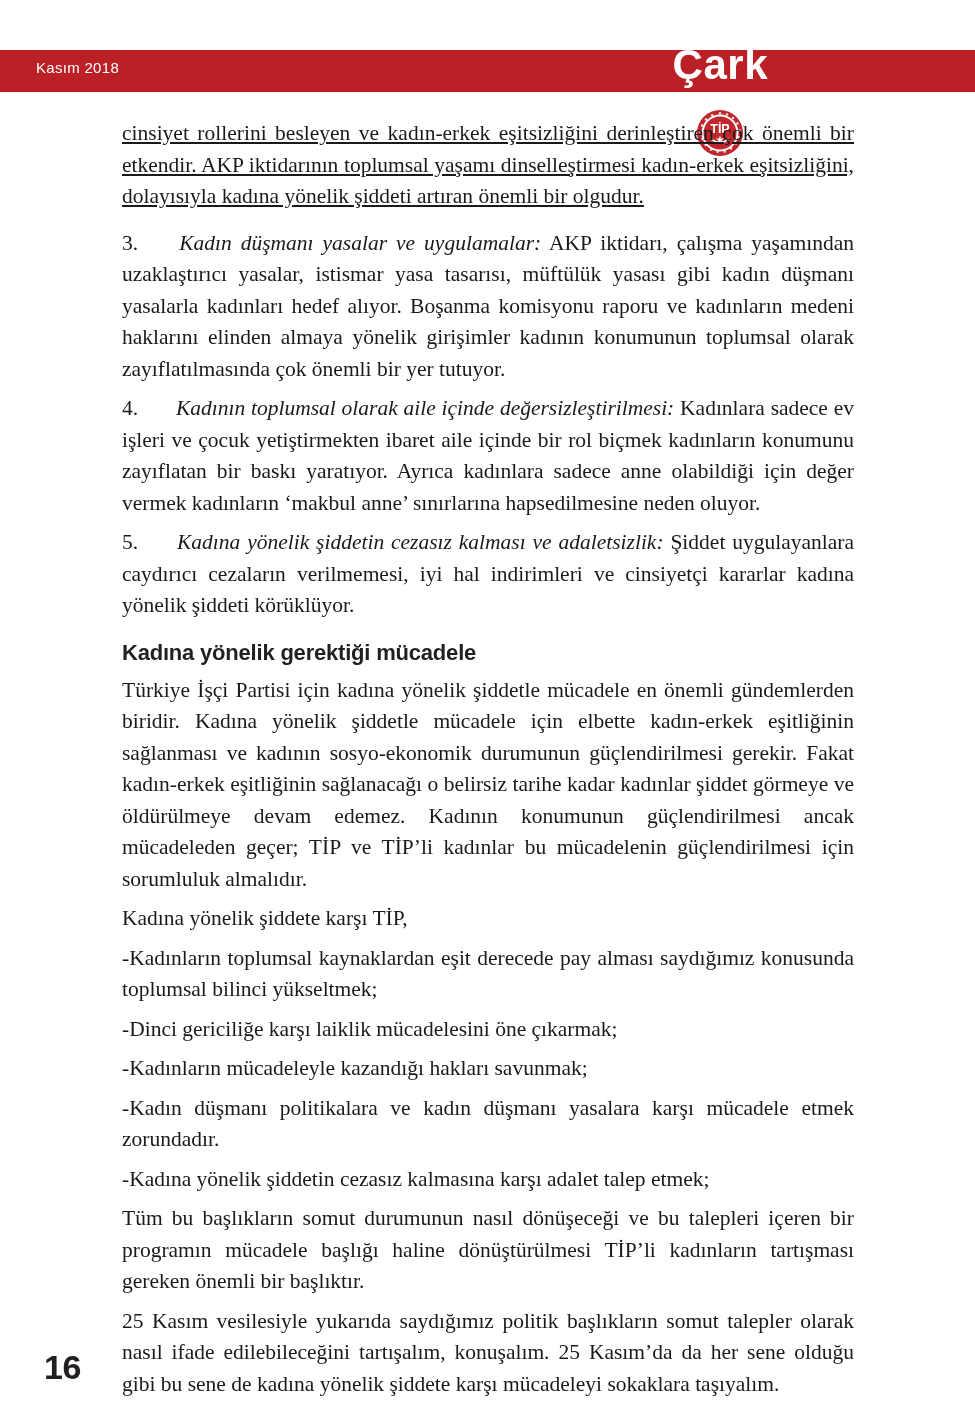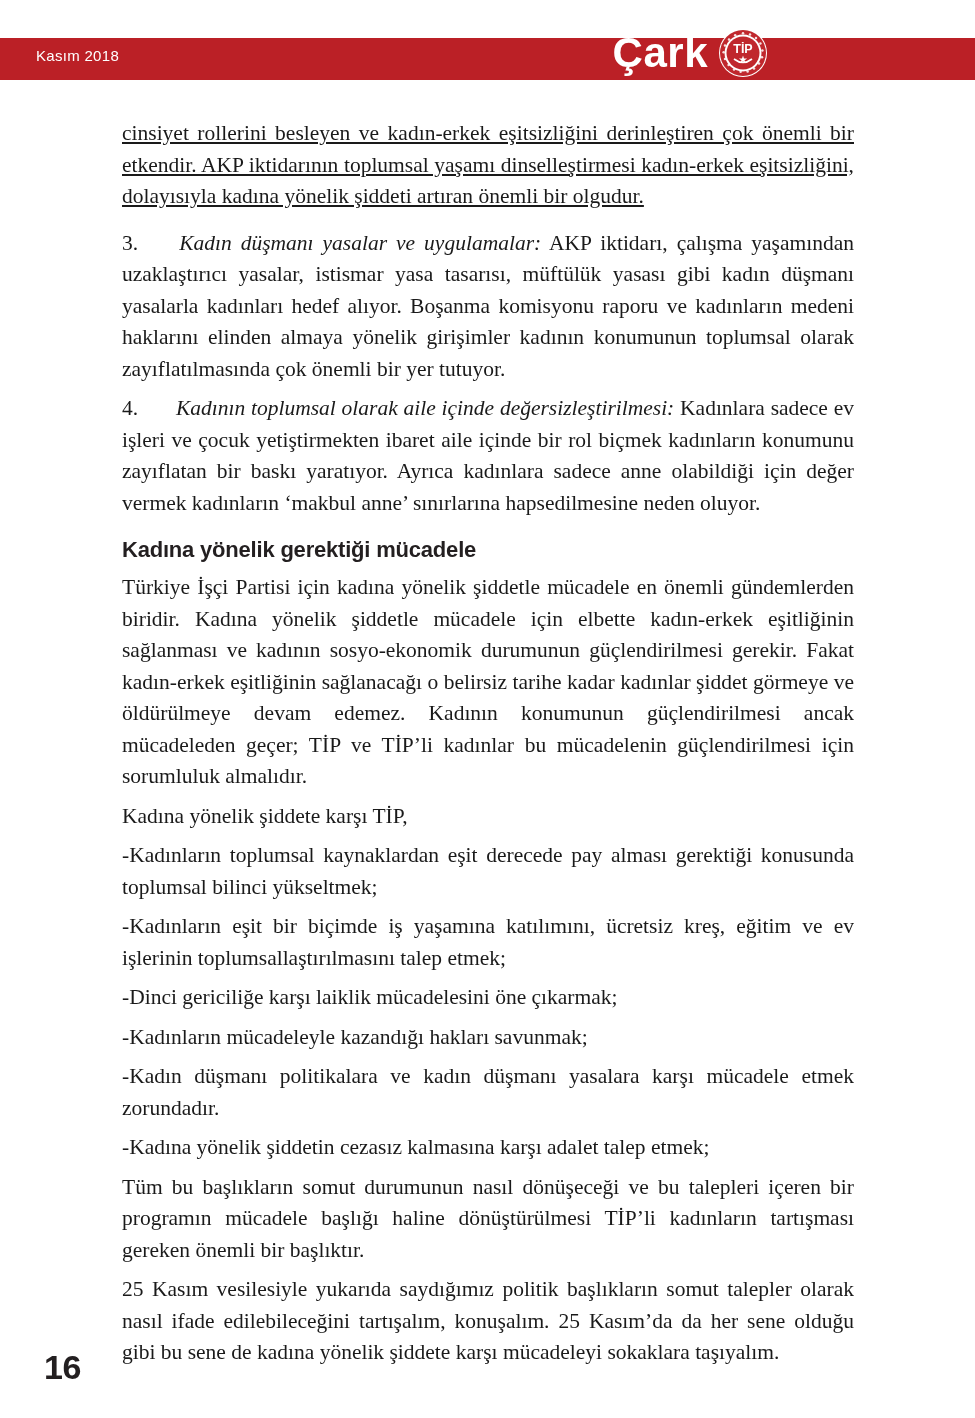--- a/index.html
+++ b/index.html
@@ -12,21 +12,21 @@
     height: 1418px;
     position: relative;
     overflow: hidden;
     font-family: "Liberation Serif", serif;
     color: #1a1a1a;
   }
 
   
   .page-header {
     position: absolute;
-    top: 0;
+    top: 12px;
     left: 0;
     width: 780px;
     height: 100px;
   }
   .header-bar {
     position: absolute;
     top: 38px;
     left: 0;
     width: 975px;
     height: 42px;
@@ -41,21 +41,22 @@
     font-weight: 400;
     color: #ffffff;
     letter-spacing: 0.3px;
   }
   .masthead {
     position: absolute;
     top: 28px;
     right: 12px;
     display: flex;
     align-items: center;
-    gap: 10px;
+    gap: 18px;
+    flex-direction: column;
   }
   .masthead-word {
     font-family: "Liberation Sans", sans-serif;
     font-size: 42px;
     line-height: 50px;
     letter-spacing: 0.5px;
   }
   .masthead-cark {
     font-weight: 700;
     color: #ffffff;
@@ -175,29 +176,29 @@
 </div>
 
 <div class="content">
 
   <p class="para lead">cinsiyet rollerini besleyen ve kadın-erkek eşitsizliğini derinleştiren çok önemli bir etkendir. AKP iktidarının toplumsal yaşamı dinselleştirmesi kadın-erkek eşitsizliğini, dolayısıyla kadına yönelik şiddeti artıran önemli bir olgudur.</p>
 
   <p class="para"><span>3. </span><i>Kadın düşmanı yasalar ve uygulamalar:</i><span> AKP iktidarı, çalışma yaşamından uzaklaştırıcı yasalar, istismar yasa tasarısı, müftülük yasası gibi kadın düşmanı yasalarla kadınları hedef alıyor. Boşanma komisyonu raporu ve kadınların medeni haklarını elinden almaya yönelik girişimler kadının konumunun toplumsal olarak zayıflatılmasında çok önemli bir yer tutuyor.</span></p>
 
   <p class="para"><span>4. </span><i>Kadının toplumsal olarak aile içinde değersizleştirilmesi:</i><span> Kadınlara sadece ev işleri ve çocuk yetiştirmekten ibaret aile içinde bir rol biçmek kadınların konumunu zayıflatan bir baskı yaratıyor. Ayrıca kadınlara sadece anne olabildiği için değer vermek kadınların ‘makbul anne’ sınırlarına hapsedilmesine neden oluyor.</span></p>
 
+  <p class="para"><span>5. </span><i>Kadına yönelik şiddetin cezasız kalması ve adaletsizlik:</i><span> Şiddet uygulayanlara caydırıcı cezaların verilmemesi, iyi hal indirimleri ve cinsiyetçi kararlar kadına yönelik şiddeti körüklüyor.</span></p>
 
   <h2 class="section-heading">Kadına yönelik gerektiği mücadele</h2>
 
   <p class="para">Türkiye İşçi Partisi için kadına yönelik şiddetle mücadele en önemli gündemlerden biridir. Kadına yönelik şiddetle mücadele için elbette kadın-erkek eşitliğinin sağlanması ve kadının sosyo-ekonomik durumunun güçlendirilmesi gerekir. Fakat kadın-erkek eşitliğinin sağlanacağı o belirsiz tarihe kadar kadınlar şiddet görmeye ve öldürülmeye devam edemez. Kadının konumunun güçlendirilmesi ancak mücadeleden geçer; TİP ve TİP’li kadınlar bu mücadelenin güçlendirilmesi için sorumluluk almalıdır.</p>
 
   <p class="intro-line">Kadına yönelik şiddete karşı TİP,</p>
 
-  <p class="bullet">-Kadınların toplumsal kaynaklardan eşit derecede pay alması gerektiği konusunda toplumsal bilinci yükseltmek;</p>
-  <p class="bullet">-Kadınların eşit bir biçimde iş yaşamına katılımını, ücretsiz kreş, eğitim ve ev işlerinin toplumsallaştırılmasını talep etmek;</p>
+  <p class="bullet">-Kadınların toplumsal kaynaklardan eşit derecede pay alması saydığımız konusunda toplumsal bilinci yükseltmek;</p>
   <p class="bullet single">-Dinci gericiliğe karşı laiklik mücadelesini öne çıkarmak;</p>
   <p class="bullet single">-Kadınların mücadeleyle kazandığı hakları savunmak;</p>
   <p class="bullet">-Kadın düşmanı politikalara ve kadın düşmanı yasalara karşı mücadele etmek zorundadır.</p>
   <p class="bullet single">-Kadına yönelik şiddetin cezasız kalmasına karşı adalet talep etmek;</p>
 
   <p class="para">Tüm bu başlıkların somut durumunun nasıl dönüşeceği ve bu talepleri içeren bir programın mücadele başlığı haline dönüştürülmesi TİP’li kadınların tartışması gereken önemli bir başlıktır.</p>
 
   <p class="para">25 Kasım vesilesiyle yukarıda saydığımız politik başlıkların somut talepler olarak nasıl ifade edilebileceğini tartışalım, konuşalım. 25 Kasım’da da her sene olduğu gibi bu sene de kadına yönelik şiddete karşı mücadeleyi sokaklara taşıyalım.</p>
 
 </div>

